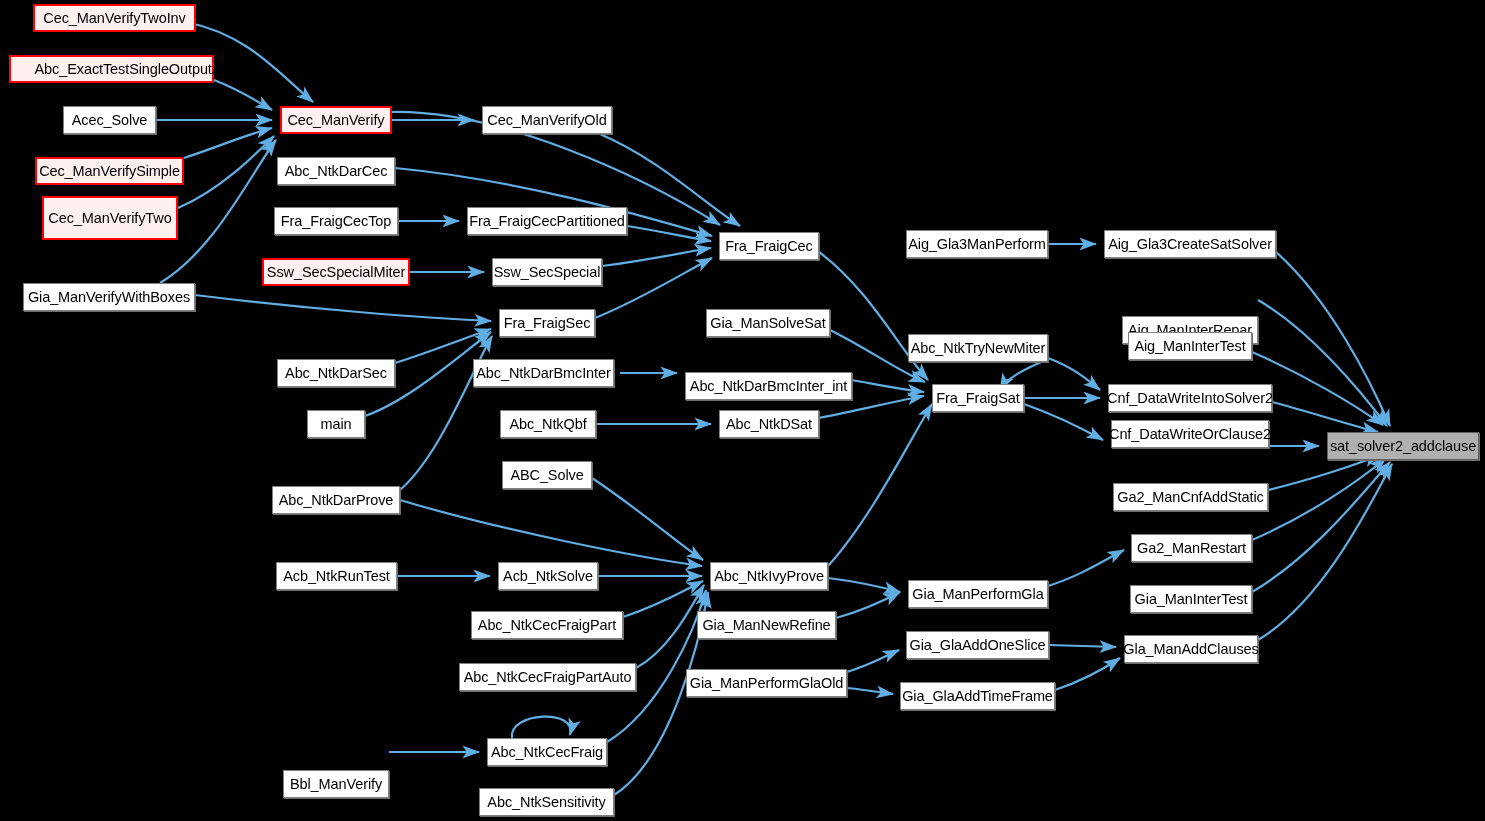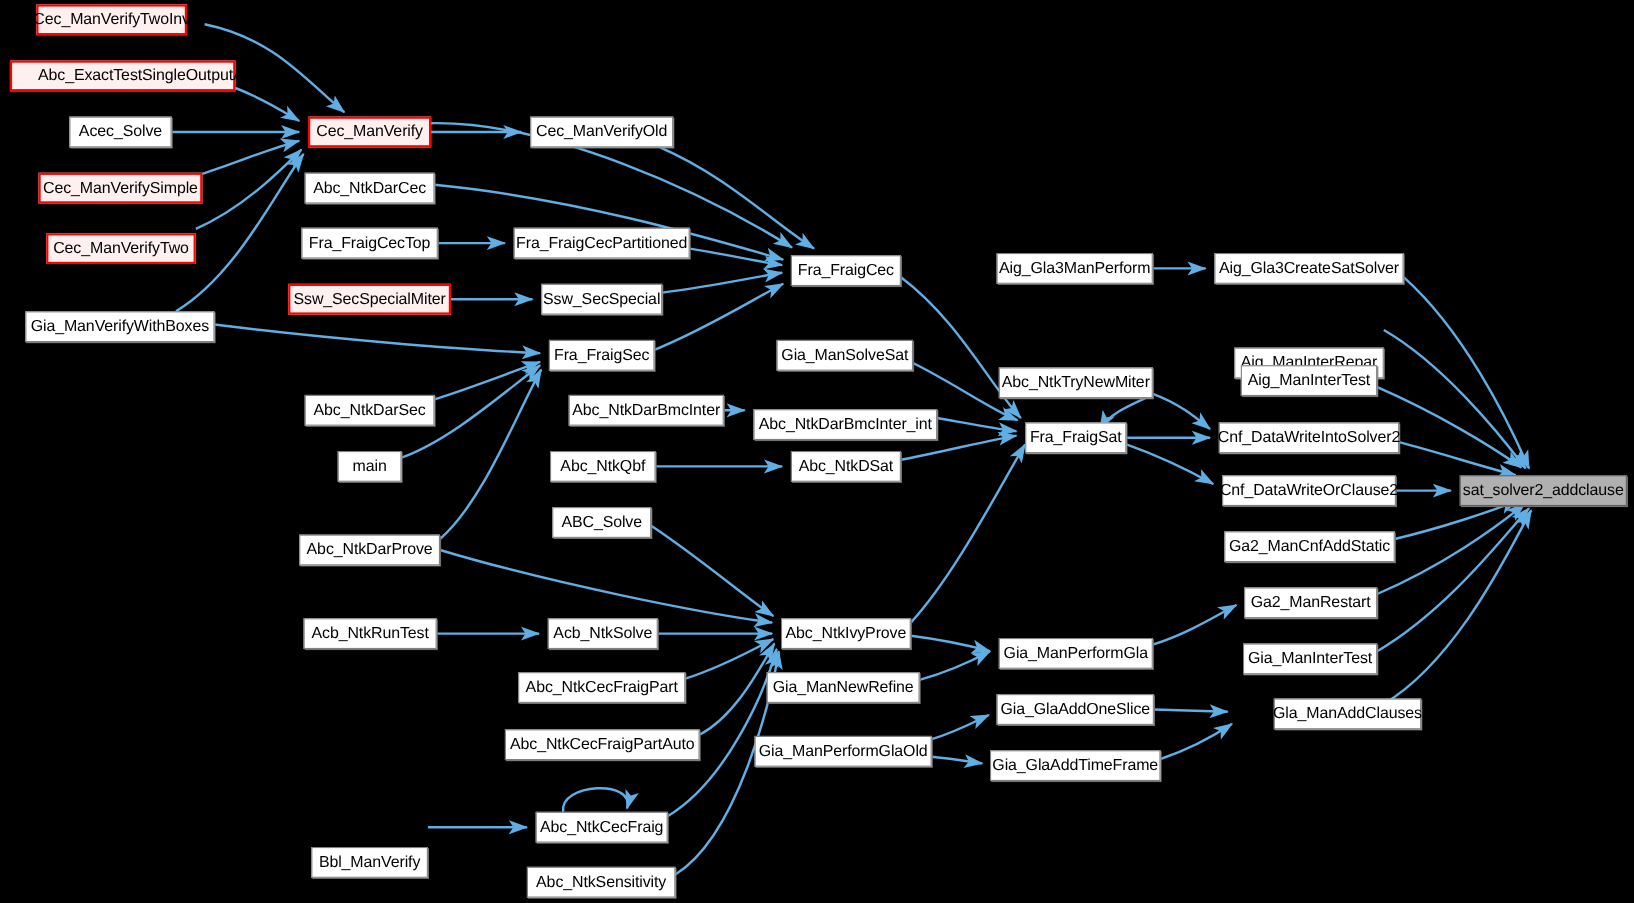--- a/index.html
+++ b/index.html
@@ -116,42 +116,42 @@
         <path d="M 1048 586 C 1080 576, 1105 560, 1124 550" fill="none" stroke="#61aee4" stroke-width="2.2" marker-end="url(#arrowhead)"></path>
         <path d="M 1049 645 L 1116 647" fill="none" stroke="#61aee4" stroke-width="2.2" marker-end="url(#arrowhead)"></path>
         <path d="M 1055 690 C 1085 680, 1105 668, 1120 658" fill="none" stroke="#61aee4" stroke-width="2.2" marker-end="url(#arrowhead)"></path>
         <path d="M 836 618 C 865 610, 885 600, 900 592" fill="none" stroke="#61aee4" stroke-width="2.2" marker-end="url(#arrowhead)"></path>
         <path d="M 847 672 C 870 665, 888 655, 899 650" fill="none" stroke="#61aee4" stroke-width="2.2" marker-end="url(#arrowhead)"></path>
         <path d="M 847 688 C 868 690, 885 693, 893 694" fill="none" stroke="#61aee4" stroke-width="2.2" marker-end="url(#arrowhead)"></path>
         <path d="M 828 578 C 860 582, 885 588, 900 592" fill="none" stroke="#61aee4" stroke-width="2.2" marker-end="url(#arrowhead)"></path>
       </g>
   </svg>
   <div id="nodes-group">
-      <div class="node red" style="left: 33px; top: 4px; width: 137px; height: 28px;">
+      <div class="node red" style="left: 33px; top: 4px; width: 163px; height: 28px;">
         <span class="node-label">Cec_ManVerifyTwoInv</span>
       </div>
       <div class="node red" style="left: 9px; top: 55px; width: 205px; height: 28px; padding-left: 48px;">
         <span class="node-label">Abc_ExactTestSingleOutputAIG</span>
       </div>
       <div class="node" style="left: 63px; top: 106px; width: 93px; height: 28px;">
         <span class="node-label">Acec_Solve</span>
       </div>
       <div class="node red" style="left: 280px; top: 106px; width: 112px; height: 28px;">
         <span class="node-label">Cec_ManVerify</span>
       </div>
       <div class="node" style="left: 482px; top: 106px; width: 130px; height: 28px;">
         <span class="node-label">Cec_ManVerifyOld</span>
       </div>
       <div class="node red" style="left: 35px; top: 157px; width: 149px; height: 28px;">
         <span class="node-label">Cec_ManVerifySimple</span>
       </div>
       <div class="node" style="left: 277px; top: 157px; width: 118px; height: 28px;">
         <span class="node-label">Abc_NtkDarCec</span>
       </div>
-      <div class="node red" style="left: 42px; top: 212px; width: 136px; height: 28px;">
+      <div class="node red" style="left: 42px; top: 196px; width: 136px; height: 44px;">
         <span class="node-label">Cec_ManVerifyTwo</span>
       </div>
       <div class="node" style="left: 274px; top: 207px; width: 124px; height: 28px;">
         <span class="node-label">Fra_FraigCecTop</span>
       </div>
       <div class="node" style="left: 467px; top: 207px; width: 160px; height: 28px;">
         <span class="node-label">Fra_FraigCecPartitioned</span>
       </div>
       <div class="node" style="left: 719px; top: 232px; width: 100px; height: 28px;">
         <span class="node-label">Fra_FraigCec</span>
@@ -179,21 +179,21 @@
       </div>
       <div class="node" style="left: 706px; top: 309px; width: 124px; height: 28px;">
         <span class="node-label">Gia_ManSolveSat</span>
       </div>
       <div class="node" style="left: 1128px; top: 332px; width: 124px; height: 28px;">
         <span class="node-label">Aig_ManInterTest</span>
       </div>
       <div class="node" style="left: 277px; top: 359px; width: 118px; height: 28px;">
         <span class="node-label">Abc_NtkDarSec</span>
       </div>
-      <div class="node" style="left: 473px; top: 359px; width: 141px; height: 28px; margin-left: 44px;">
+      <div class="node" style="left: 473px; top: 359px; width: 141px; height: 28px;">
         <span class="node-label">Abc_NtkDarBmcInter</span>
       </div>
       <div class="node" style="left: 685px; top: 372px; width: 167px; height: 28px;">
         <span class="node-label">Abc_NtkDarBmcInter_int</span>
       </div>
       <div class="node" style="left: 908px; top: 334px; width: 140px; height: 28px;">
         <span class="node-label">Abc_NtkTryNewMiter</span>
       </div>
       <div class="node" style="left: 932px; top: 384px; width: 92px; height: 28px;">
         <span class="node-label">Fra_FraigSat</span>
@@ -203,21 +203,21 @@
       </div>
       <div class="node" style="left: 307px; top: 410px; width: 58px; height: 28px;">
         <span class="node-label">main</span>
       </div>
       <div class="node" style="left: 500px; top: 410px; width: 96px; height: 28px;">
         <span class="node-label">Abc_NtkQbf</span>
       </div>
       <div class="node" style="left: 719px; top: 410px; width: 100px; height: 28px;">
         <span class="node-label">Abc_NtkDSat</span>
       </div>
-      <div class="node" style="left: 1111px; top: 432px; width: 158px; height: 28px;">
+      <div class="node" style="left: 1111px; top: 420px; width: 158px; height: 28px;">
         <span class="node-label">Cnf_DataWriteOrClause2</span>
       </div>
       <div class="node current" style="left: 1327px; top: 432px; width: 152px; height: 28px;">
         <span class="node-label">sat_solver2_addclause</span>
       </div>
       <div class="node" style="left: 502px; top: 461px; width: 90px; height: 28px;">
         <span class="node-label">ABC_Solve</span>
       </div>
       <div class="node" style="left: 1113px; top: 483px; width: 155px; height: 28px;">
         <span class="node-label">Ga2_ManCnfAddStatic</span>
@@ -245,21 +245,21 @@
       </div>
       <div class="node" style="left: 471px; top: 611px; width: 152px; height: 28px;">
         <span class="node-label">Abc_NtkCecFraigPart</span>
       </div>
       <div class="node" style="left: 697px; top: 611px; width: 139px; height: 28px;">
         <span class="node-label">Gia_ManNewRefine</span>
       </div>
       <div class="node" style="left: 906px; top: 631px; width: 143px; height: 28px;">
         <span class="node-label">Gia_GlaAddOneSlice</span>
       </div>
-      <div class="node" style="left: 1124px; top: 635px; width: 134px; height: 28px; margin-left: 34px;">
+      <div class="node" style="left: 1124px; top: 635px; width: 134px; height: 28px;">
         <span class="node-label">Gla_ManAddClauses</span>
       </div>
       <div class="node" style="left: 459px; top: 663px; width: 177px; height: 28px;">
         <span class="node-label">Abc_NtkCecFraigPartAuto</span>
       </div>
       <div class="node" style="left: 686px; top: 669px; width: 161px; height: 28px;">
         <span class="node-label">Gia_ManPerformGlaOld</span>
       </div>
       <div class="node" style="left: 900px; top: 682px; width: 155px; height: 28px;">
         <span class="node-label">Gia_GlaAddTimeFrame</span>

